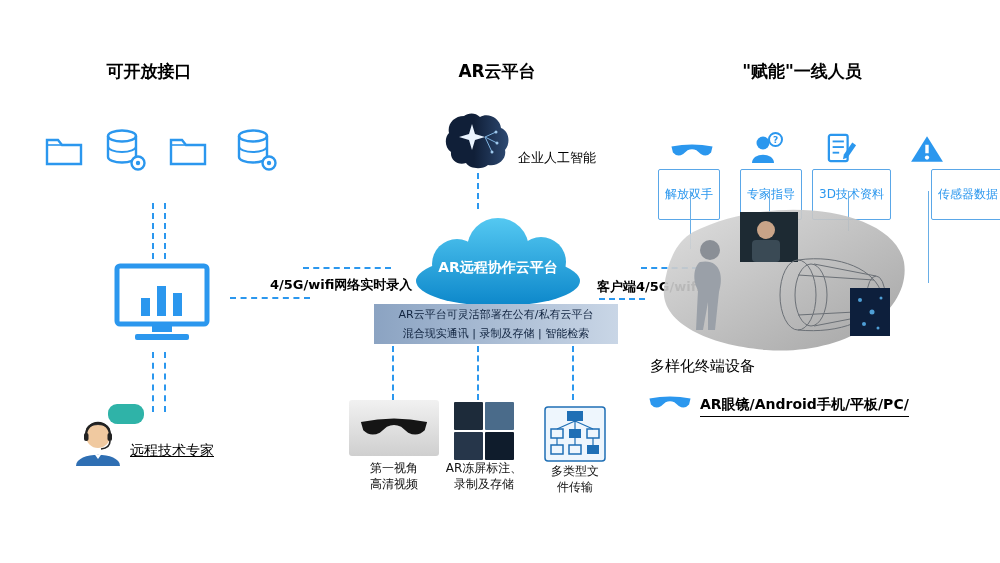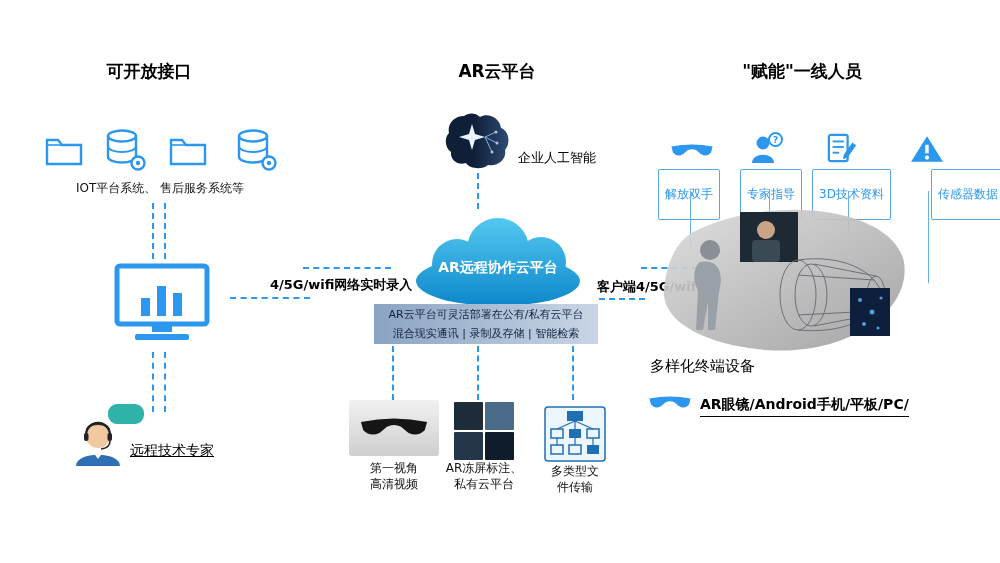--- a/index.html
+++ b/index.html
@@ -10,21 +10,21 @@
   .title { font-size:17px; font-weight:bold; color:#000; text-align:center; }
   .small { font-size:12px; color:#111; }
   .conn-label { font-size:13px; font-weight:600; color:#000; white-space:nowrap; }
   .hdash { position:absolute; border-top:2px dashed #2b97ee; }
   .vdash { position:absolute; border-left:2px dashed #2b97ee; }
   .thinline { position:absolute; border-left:1px solid #69aee6; }
   .feature-box { position:absolute; top:169px; font-size:12px; color:#2b97ee; border:1px solid #5aa7e8; background:#fff; padding:16px 6px; border-radius:2px; white-space:nowrap; }
   .img-ph { border-radius:3px; }
   .caption { font-size:12px; color:#111; text-align:center; line-height:1.35; }
   .cloud-text { position:absolute; left:0; right:0; top:52px; text-align:center; color:#fff; font-weight:bold; font-size:14px; }
-  .deploy { position:absolute; left:374px; top:304px; width:224px; height:40px;
+  .deploy { position:absolute; left:374px; top:304px; width:244px; height:40px;
             background:linear-gradient(90deg,#8ba3c2,#c9d6e6); text-align:center;
             color:#10233f; font-size:11px; line-height:19px; padding-top:1px; }
   .bubble { position:absolute; left:108px; top:404px; width:36px; height:20px; background:#2fb3a8; border-radius:9px; }
   .bubble:after { content:""; position:absolute; left:4px; bottom:-5px; border:5px solid transparent; border-top-color:#2fb3a8; border-left-width:3px; }
   .underline-label { font-size:14px; font-weight:bold; color:#000; border-bottom:1.5px solid #000; padding-bottom:2px; white-space:nowrap; }
   .devices-title { font-size:15px; font-weight:normal; color:#000; }
   .collage { display:grid; grid-template-columns:1fr 1fr; grid-template-rows:1fr 1fr; gap:2px; background:#fff; }
   .collage div { border-radius:1px; }
 </style>
 </head>
@@ -60,21 +60,20 @@
   <div class="abs" style="left:233px; top:127px; width:46px; height:46px;">
     <svg width="46" height="46" viewBox="0 0 46 46">
         <ellipse cx="20" cy="9" rx="14" ry="5.5" fill="none" stroke="#2b97ee" stroke-width="2.4"></ellipse>
         <path d="M6 9 v21 c0 3 6.3 5.5 14 5.5 s14 -2.5 14 -5.5 v-21" fill="none" stroke="#2b97ee" stroke-width="2.4"></path>
         <path d="M6 19.5 c0 3 6.3 5.5 14 5.5 s14 -2.5 14 -5.5" fill="none" stroke="#2b97ee" stroke-width="2"></path>
         <circle cx="36" cy="36" r="6.5" fill="#fff" stroke="#2b97ee" stroke-width="2.4"></circle>
         <circle cx="36" cy="36" r="2.2" fill="#2b97ee"></circle>
       </svg>
   </div>
 
-  <div class="abs small" style="left:35px; top:180px; width:250px; text-align:center;">IOT平台系统、 售后服务系统等</div>
 
   <div class="vdash" style="left:152px; top:203px; height:56px;"></div>
   <div class="vdash" style="left:164px; top:203px; height:56px;"></div>
 
   <div class="abs" style="left:113px; top:262px; width:98px; height:86px;">
     <svg width="98" height="86" viewBox="0 0 98 86">
       <rect x="4" y="4" width="90" height="58" rx="3" fill="none" stroke="#2b97ee" stroke-width="5"></rect>
       <rect x="28" y="36" width="9" height="18" fill="#2b97ee"></rect>
       <rect x="44" y="24" width="9" height="30" fill="#2b97ee"></rect>
       <rect x="60" y="31" width="9" height="23" fill="#2b97ee"></rect>
@@ -163,21 +162,21 @@
   </div>
 
   <div class="abs collage img-ph" style="left:454px; top:402px; width:60px; height:58px;">
     <div style="background:#1d2b3a;"></div>
     <div style="background:#4a6b8a;"></div>
     <div style="background:#26364a;"></div>
     <div style="background:#0f1c2c;"></div>
   </div>
   <div class="abs caption" style="left:432px; top:460px; width:104px;">
     <div>AR冻屏标注、</div>
-    <div>私有云平台</div>
+    <div>录制及存储</div>
   </div>
 
   <div class="abs" style="left:544px; top:406px; width:62px; height:56px;">
     <svg width="62" height="56" viewBox="0 0 62 56">
       <rect x="1" y="1" width="60" height="54" rx="3" fill="#eef6fd" stroke="#1f6fb5" stroke-width="1.5"></rect>
       <rect x="23" y="5" width="16" height="10" fill="#1f6fb5"></rect>
       <path d="M31 15 V23 M31 15 L13 23 M31 15 L49 23 M13 32 V39 M31 32 V39 M49 32 V39" stroke="#1f6fb5" stroke-width="1.2" fill="none"></path>
       <rect x="7" y="23" width="12" height="9" fill="none" stroke="#1f6fb5" stroke-width="1.5"></rect>
       <rect x="25" y="23" width="12" height="9" fill="#1f6fb5"></rect>
       <rect x="43" y="23" width="12" height="9" fill="none" stroke="#1f6fb5" stroke-width="1.5"></rect>

